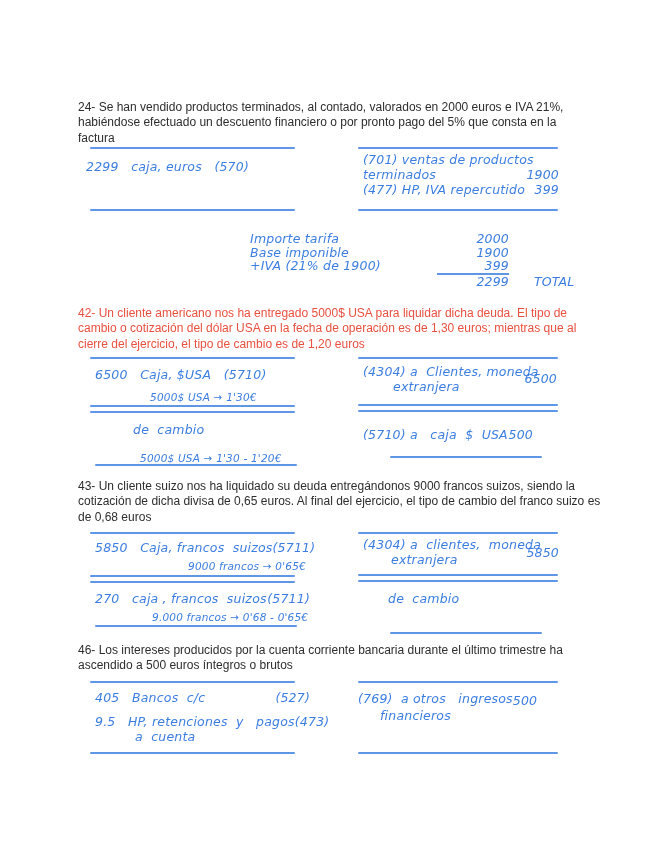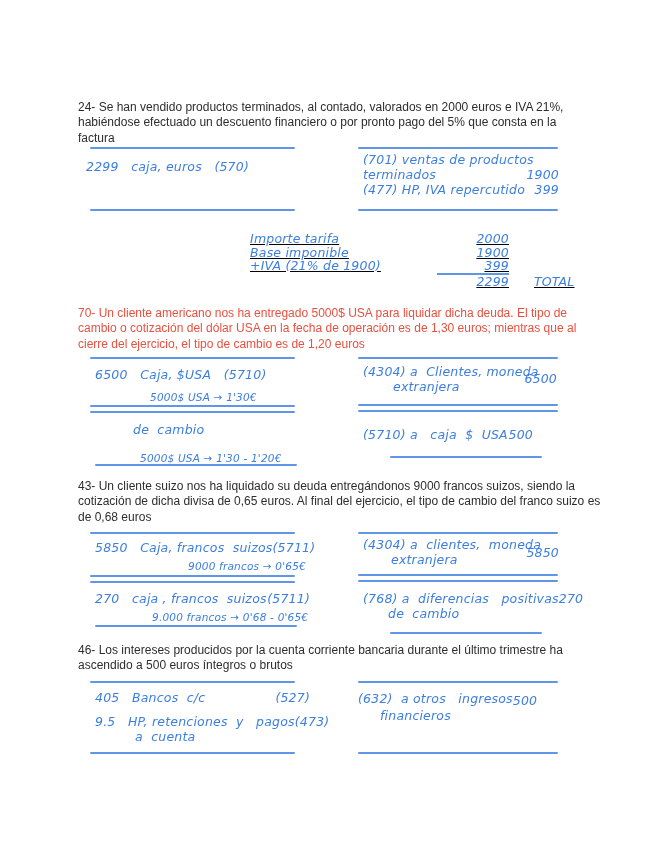--- a/index.html
+++ b/index.html
@@ -6,21 +6,21 @@
   .page{position:relative;width:655px;height:848px;background:#ffffff;overflow:hidden;
         font-family:"Liberation Sans",sans-serif;}
   .abs{position:absolute;}
   .print{font-size:12px;line-height:15.4px;color:#2d2d2d;margin:0;}
   .red{color:#e8503f;}
   .hw{font-family:"DejaVu Sans",sans-serif;font-style:italic;color:#3c7ee0;
       font-size:12.5px;line-height:15px;letter-spacing:.2px;white-space:pre;}
   .hw-note{font-size:10.5px;}
   .rule{position:absolute;height:2px;background:#5f97e6;border-radius:1px;}
   .row{display:flex;justify-content:space-between;align-items:center;}
-  .calc-row{display:flex;align-items:baseline;height:13.5px;text-decoration:underline;}
+  .calc-row{display:flex;align-items:baseline;height:13.5px;}
   .calc-label{flex:0 0 187px;}
   .vwrap{flex:0 0 72px;display:flex;align-items:baseline;}
   .vwrap .sign{flex:none;width:12px;font-size:11px;}
   .vwrap .val{flex:1;text-align:right;}
   .vwrap.u{border-bottom:2px solid #5f97e6;}
   .total-label{margin-left:25px;}
   .ind{display:block;}
 </style>
 </head>
 <body>
@@ -70,21 +70,21 @@
     </div>
     <div class="calc-row" style="height:17px;align-items:flex-end">
       <span class="calc-label"></span>
       <span class="vwrap">
           <span class="hw val">2299</span>
         </span>
       <span class="hw total-label">TOTAL</span>
     </div>
   </div>
 
-  <p class="print red abs" style="left:78px;top:306px;width:527px">70- Un cliente americano nos ha entregado 5000$ USA para liquidar dicha deuda. El tipo de cambio o cotización del dólar USA en la fecha de operación es de 1,30 euros; mientras que al cierre del ejercicio, el tipo de cambio es de 1,20 euros</p>
+  <p class="print red abs" style="left:78px;top:306px;width:527px">42- Un cliente americano nos ha entregado 5000$ USA para liquidar dicha deuda. El tipo de cambio o cotización del dólar USA en la fecha de operación es de 1,30 euros; mientras que al cierre del ejercicio, el tipo de cambio es de 1,20 euros</p>
 
   <div class="rule" style="left:90px;top:357px;width:205px"></div>
   <div class="rule" style="left:358px;top:357px;width:200px"></div>
 
   <div class="hw abs" style="left:95px;top:367px">6500   Caja, $USA   (5710)</div>
   <div class="hw hw-note abs" style="left:150px;top:390px">5000$ USA → 1'30€</div>
 
   <div class="abs" style="left:363px;top:364px;width:196px">
     <div class="hw">(4304) a  Clientes, moneda</div>
     <div class="hw ind" style="padding-left:30px">extranjera</div>
@@ -131,24 +131,20 @@
   <div class="rule" style="left:358px;top:580px;width:200px"></div>
 
   <div class="row abs" style="left:95px;top:591px;width:215px">
     <span class="hw">270   caja , francos  suizos</span>
     <span class="hw">(5711)</span>
   </div>
   <div class="hw hw-note abs" style="left:152px;top:610px">9.000 francos → 0'68 - 0'65€</div>
   <div class="rule" style="left:95px;top:625px;width:202px"></div>
 
   <div class="abs" style="left:363px;top:591px;width:185px">
-    <div class="row">
-      <span class="hw">(768) a  diferencias   positivas</span>
-      <span class="hw">270</span>
-    </div>
     <div class="hw ind" style="padding-left:25px">de  cambio</div>
   </div>
   <div class="rule" style="left:390px;top:632px;width:152px"></div>
 
   <p class="print abs" style="left:78px;top:643px;width:540px">46- Los intereses producidos por la cuenta corriente bancaria durante el último trimestre ha ascendido a 500 euros íntegros o brutos</p>
 
   <div class="rule" style="left:90px;top:681px;width:205px"></div>
   <div class="rule" style="left:358px;top:681px;width:200px"></div>
 
   <div class="row abs" style="left:95px;top:690px;width:215px">
@@ -158,21 +154,21 @@
   <div class="abs" style="left:95px;top:714px;width:215px">
     <div class="row">
       <span class="hw">9.5   HP, retenciones  y   pagos</span>
       <span class="hw">(473)</span>
     </div>
     <div class="hw ind" style="padding-left:40px">a  cuenta</div>
   </div>
 
   <div class="abs" style="left:358px;top:688px;width:175px">
     <div class="row">
-      <span class="hw">(632)  a otros   ingresos</span>
+      <span class="hw">(769)  a otros   ingresos</span>
       <span class="hw" style="margin-top:5px">500</span>
     </div>
     <div class="hw ind" style="padding-left:22px">financieros</div>
   </div>
 
   <div class="rule" style="left:90px;top:752px;width:205px"></div>
   <div class="rule" style="left:358px;top:752px;width:200px"></div>
 
 </div>
 

